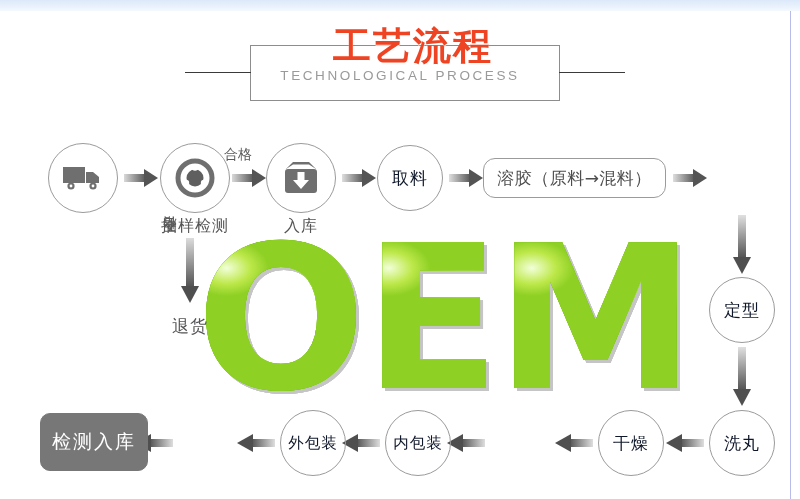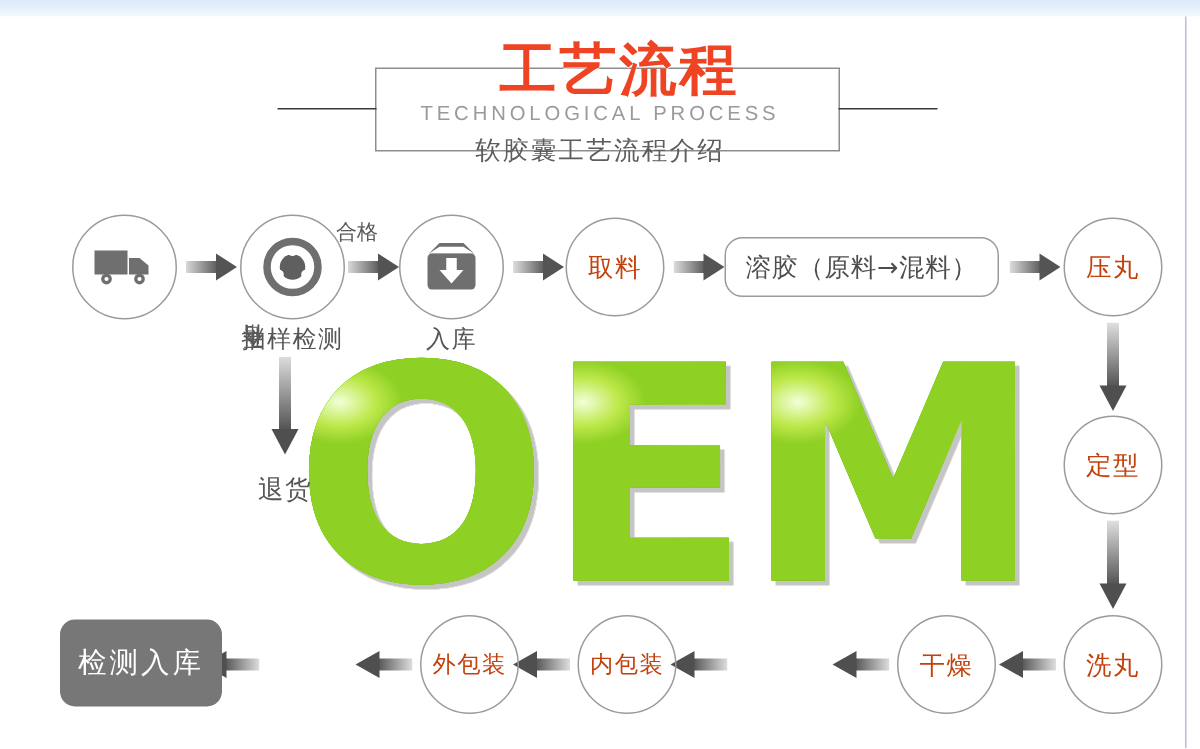--- a/index.html
+++ b/index.html
@@ -73,21 +73,21 @@
   .oem-o{left:0px;top:0px;}
   .oem-e{left:168px;top:0px;}
   .oem-m{left:300px;top:0px;}
 
   
   .node{position:absolute;box-sizing:border-box;}
   .circle{
     border:1px solid #9b9b9b;border-radius:50%;
     background:rgba(255,255,255,.0);
     display:flex;align-items:center;justify-content:center;
-    color:#c2410c;font-size:17px;letter-spacing:1px;
+    color:#0f172a;font-size:17px;letter-spacing:1px;
     font-family:"DejaVu Sans","Liberation Sans",sans-serif;
   }
   .circle.icon-circle{background:rgba(255,255,255,.65);}
   .pill{
     border:1px solid #9b9b9b;border-radius:12px;
     display:flex;align-items:center;justify-content:center;
     color:#4d4d4d;font-size:17px;letter-spacing:.5px;
     background:rgba(255,255,255,.75);
     font-family:"DejaVu Sans","Liberation Sans",sans-serif;
   }
@@ -122,21 +122,20 @@
 
   <div class="top-band"></div>
   <div class="right-rule"></div>
 
   <div class="header">
     <div class="hdr-frame"></div>
     <div class="hdr-line left"></div>
     <div class="hdr-line right"></div>
     <div class="hdr-title">工艺流程</div>
     <div class="hdr-sub-en">TECHNOLOGICAL PROCESS</div>
-    <div class="hdr-sub-cn">软胶囊工艺流程介绍</div>
   </div>
 
   <div class="oem">
     <div class="oem-letter oem-o">O</div>
     <div class="oem-letter oem-e">E</div>
     <div class="oem-letter oem-m">M</div>
   </div>
 
   <div class="node circle icon-circle" style="left:48px;top:143px;width:70px;height:70px;">
     <svg class="ico" width="42" height="28" viewBox="0 0 42 28">
@@ -254,23 +253,20 @@
           <linearGradient id="ga5" x1="0" y1="0" x2="1" y2="0">
         <stop offset="0" stop-color="#dedede"></stop>
             <stop offset="1" stop-color="#545454"></stop>
           </linearGradient>
         </defs>
       <rect x="0" y="6" width="22" height="8" fill="url(#ga5)"></rect>
       <polygon points="20,1 34,10 20,19" fill="#545454"></polygon>
     </svg>
   </div>
 
-  <div class="node circle" style="left:709px;top:145px;width:66px;height:66px;">
-    <span>压丸</span>
-  </div>
 
   <div class="arrow" style="left:732px;top:215px;">
     <svg width="20" height="60" viewBox="0 0 20 60">
       <defs>
           <linearGradient id="gd1" x1="0" y1="0" x2="0" y2="1">
         <stop offset="0" stop-color="#e0e0e0"></stop>
             <stop offset="1" stop-color="#4f4f4f"></stop>
           </linearGradient>
         </defs>
       <rect x="6" y="0" width="8" height="44" fill="url(#gd1)"></rect>

